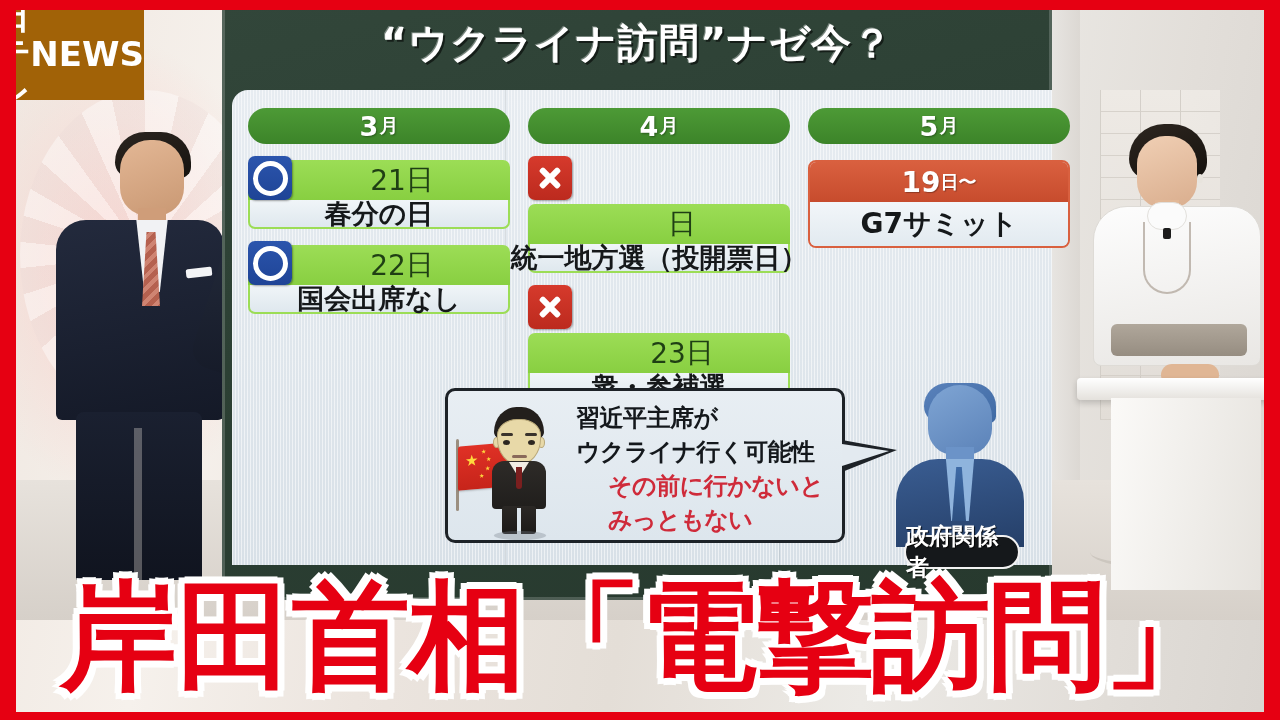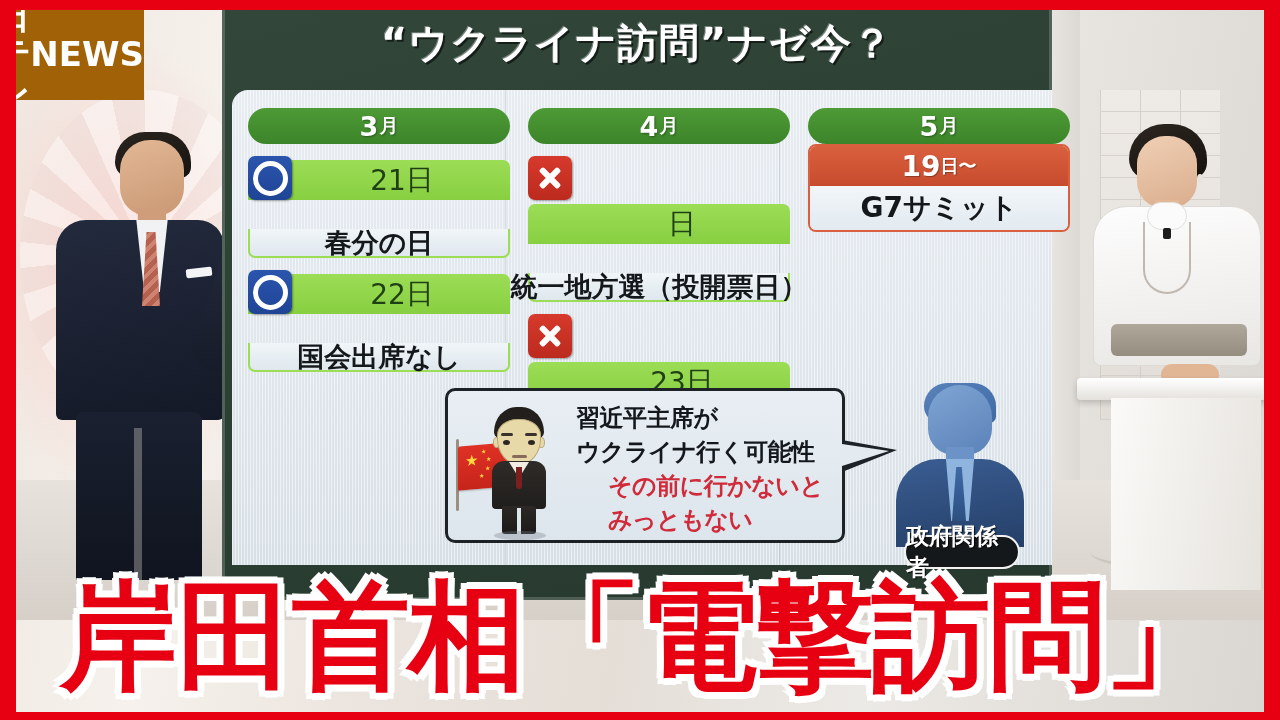--- a/index.html
+++ b/index.html
@@ -66,37 +66,37 @@
   .month .unit{ font-size:19px; margin-left:1px; }
 
   
   .event{ position:relative; margin-top:16px; }
   .evt-green{ background:linear-gradient(180deg,#9cdd56,#88cf41); border-radius:7px 7px 0 0;
     height:40px; display:flex; align-items:center; justify-content:center;
     padding-left:46px; }
   .evt-date{ font-size:28px; font-weight:normal; color:#1f3f14; letter-spacing:0px; }
   .evt-white{ background:linear-gradient(180deg,#f0f5f8,#dfe8ee); border-radius:0 0 7px 7px;
     border:2px solid #9cdd56; border-top:none; height:29px;
-    display:flex; align-items:center; justify-content:center;margin-top:29px; }
+    display:flex; align-items:center; justify-content:center; }
   .evt-label{ font-size:27px; font-weight:bold; color:#15181a; white-space:nowrap; }
 
   .badge{ position:absolute; left:0px; top:-4px; width:44px; height:44px; border-radius:7px;
     display:flex; align-items:center; justify-content:center; z-index:3;
     box-shadow:1px 1px 2px rgba(0,0,0,.35); }
   .badge-circle{ background:linear-gradient(180deg,#2b55ad,#1f4496); }
   .badge-circle:after{ content:""; width:25px; height:25px; border-radius:50%;
     border:5px solid #ffffff; }
   .badge-cross{ background:linear-gradient(180deg,#d63a2c,#bc2a1e); position:relative; }
   .badge-cross:before,.badge-cross:after{ content:""; position:absolute; left:9px; top:19px;
     width:26px; height:6px; background:#fff; border-radius:2px; }
   .badge-cross:before{ transform:rotate(45deg); }
   .badge-cross:after{ transform:rotate(-45deg); }
 
   
-  .g7{ border:2px solid #d9603f; border-radius:8px; overflow:hidden; }
+  .g7{ margin-top:16px; border:2px solid #d9603f; border-radius:8px; overflow:hidden; }
   .g7-top{ background:linear-gradient(180deg,#d9603f,#c74c2d); height:40px;
     display:flex; align-items:center; justify-content:center;
     color:#fff; font-size:28px; font-weight:bold; text-shadow:1px 1px 1px rgba(0,0,0,.3); }
   .g7-top .unit{ font-size:18px; }
   .g7-bot{ background:linear-gradient(180deg,#f2f6f9,#e2eaf0); height:44px;
     display:flex; align-items:center; justify-content:center;
     color:#15181a; font-size:28px; font-weight:bold; }
 
   
   .bubble{ position:absolute; left:445px; top:388px; width:400px; height:155px;

